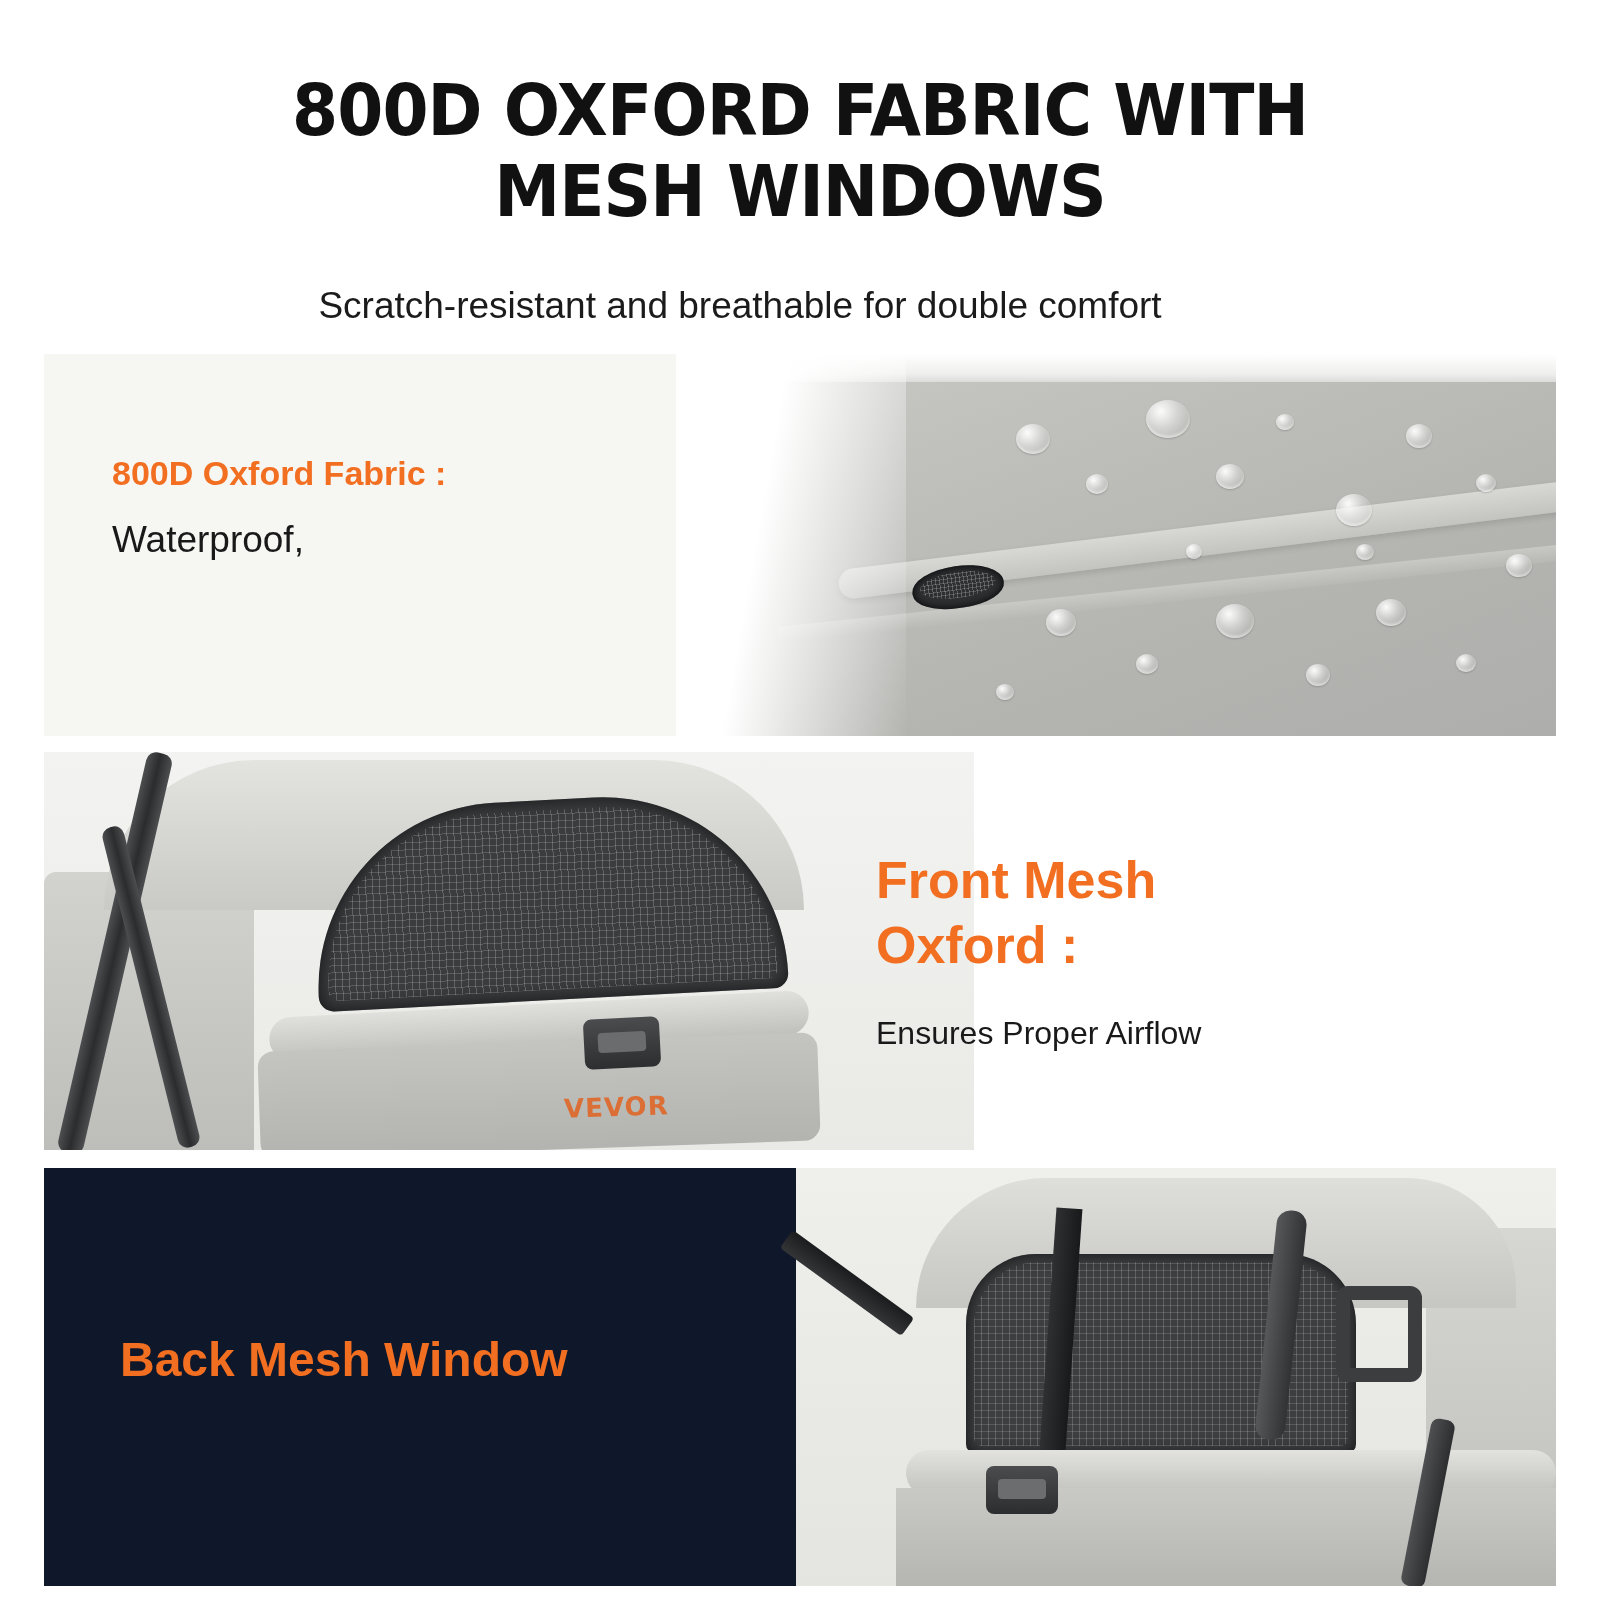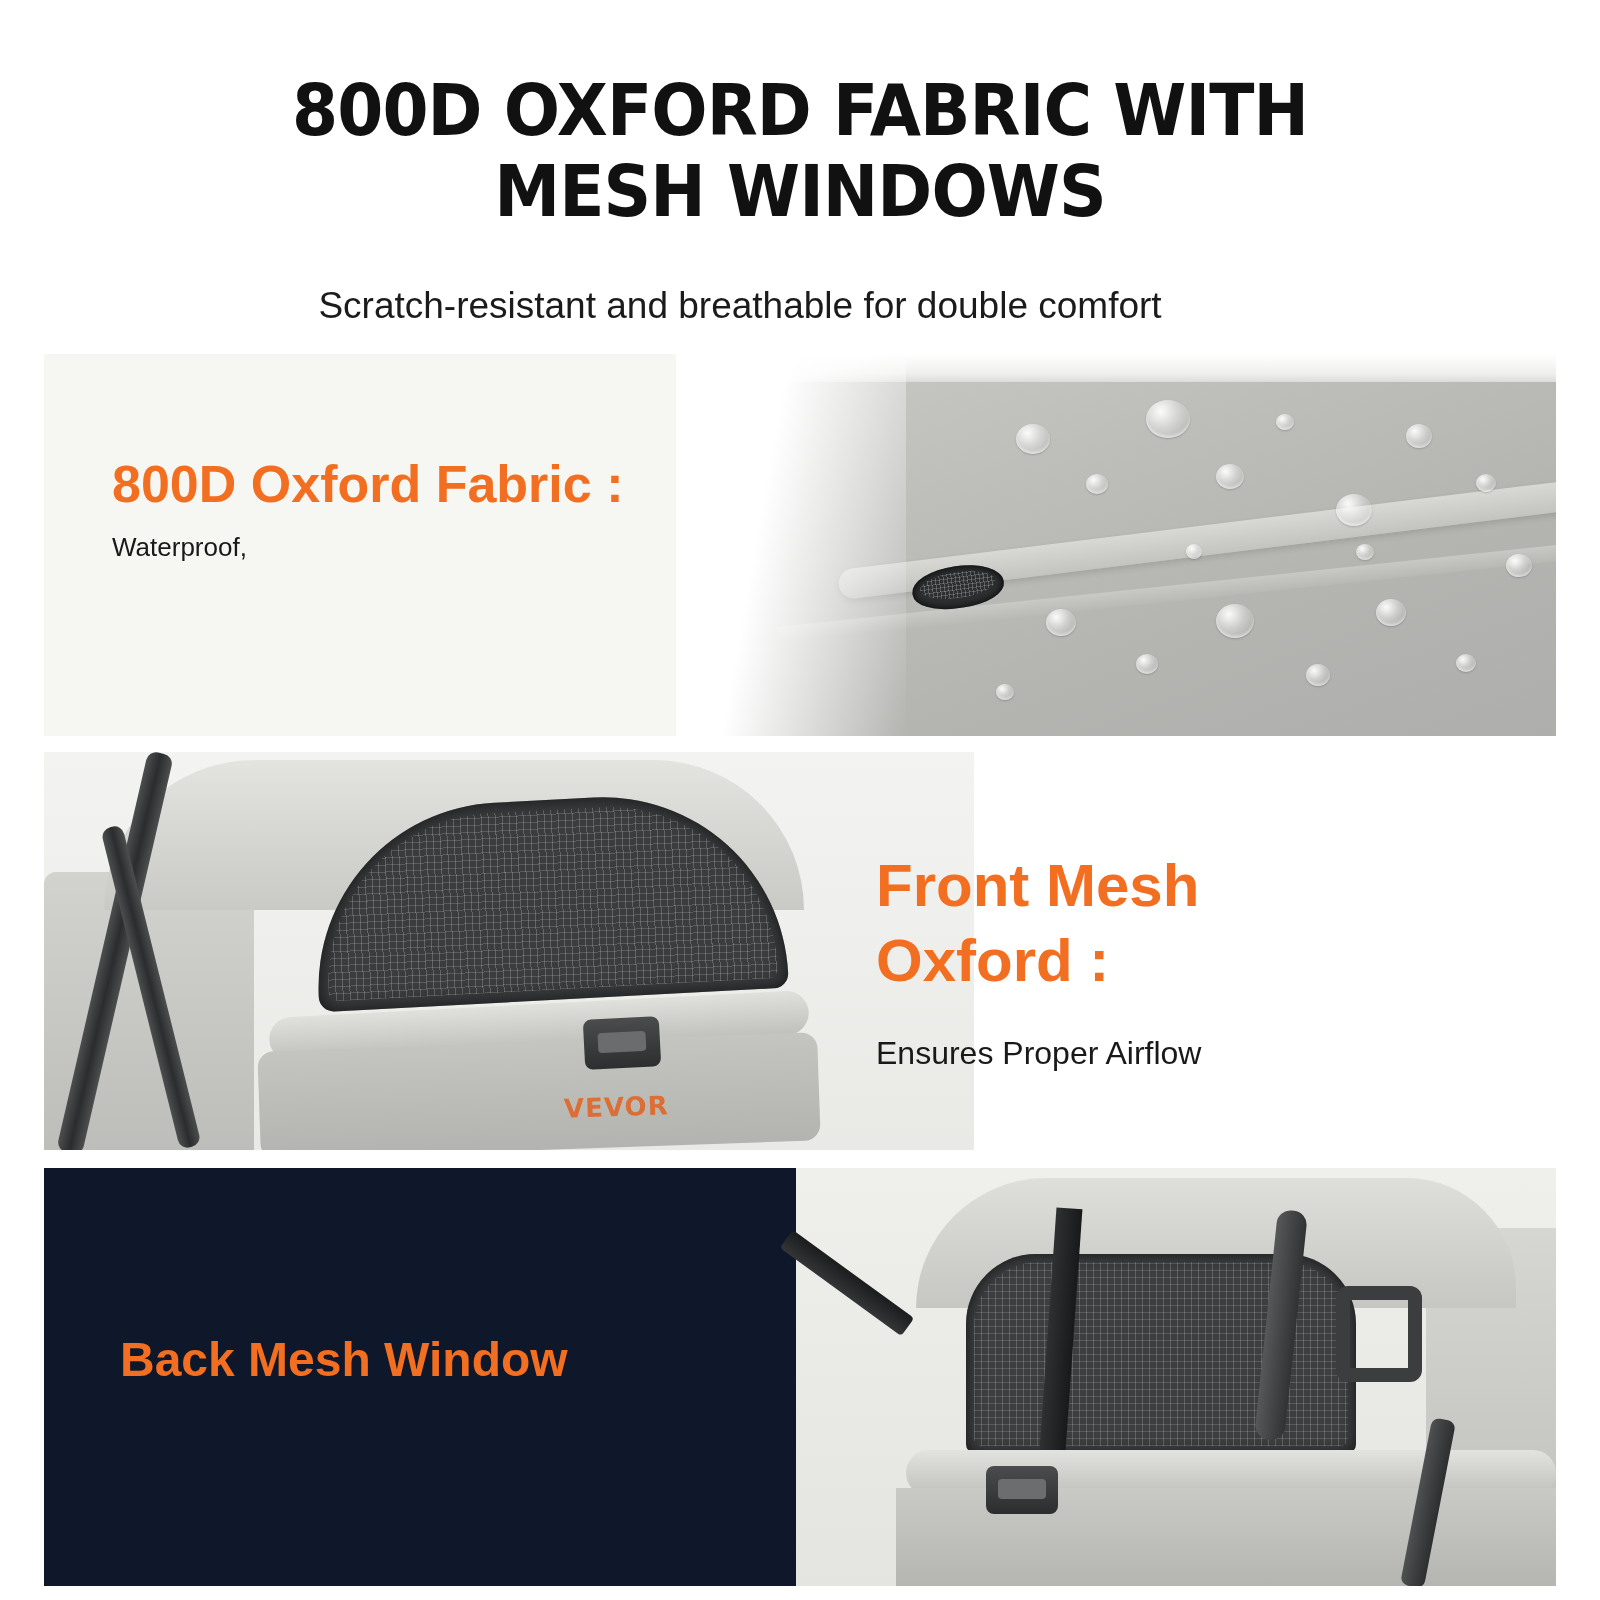--- a/index.html
+++ b/index.html
@@ -60,28 +60,28 @@
   }
   #panel1 .txtblock {
     position: absolute;
     left: 68px;
     top: 98px;
     width: 700px;
   }
   .accent-title {
     color: #f26e21;
     font-weight: 700;
-    font-size: 52px;
+    font-size: 34px;
     line-height: 1.25;
   }
   .body-text {
     color: #191919;
-    font-size: 26px;
+    font-size: 37px;
     line-height: 1.45;
-    margin-top: 12px;
+    margin-top: 18px;
   }
 
   
   .fabric-photo {
     position: absolute;
     right: 0;
     top: 0;
     width: 840px;
     height: 382px;
     background:
@@ -152,21 +152,21 @@
     width: 1512px;
     height: 398px;
     background: #ffffff;
   }
   #panel2 .txtblock {
     position: absolute;
     right: 120px;
     top: 96px;
     width: 560px;
   }
-  #panel2 .accent-title { font-size: 60px; }
+  #panel2 .accent-title { font-size: 52px; }
   #panel2 .body-text { font-size: 32px; margin-top: 32px; }
 
   .stroller-front {
     position: absolute;
     left: 0;
     top: 0;
     width: 930px;
     height: 398px;
     background: linear-gradient(180deg,#f3f3f1 0%,#e9e9e6 100%);
   }

